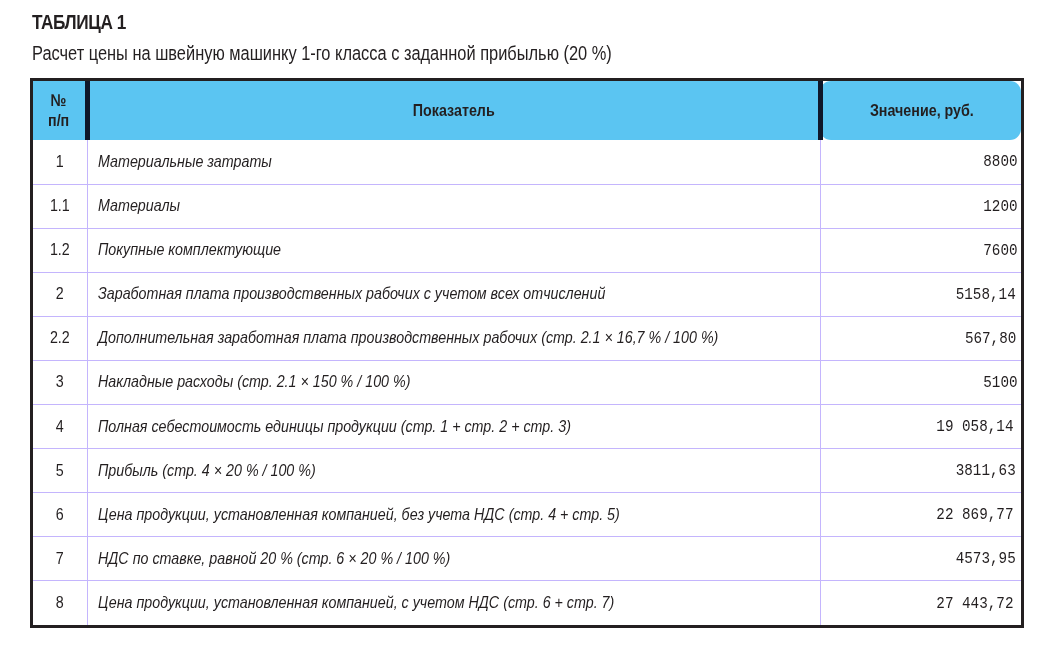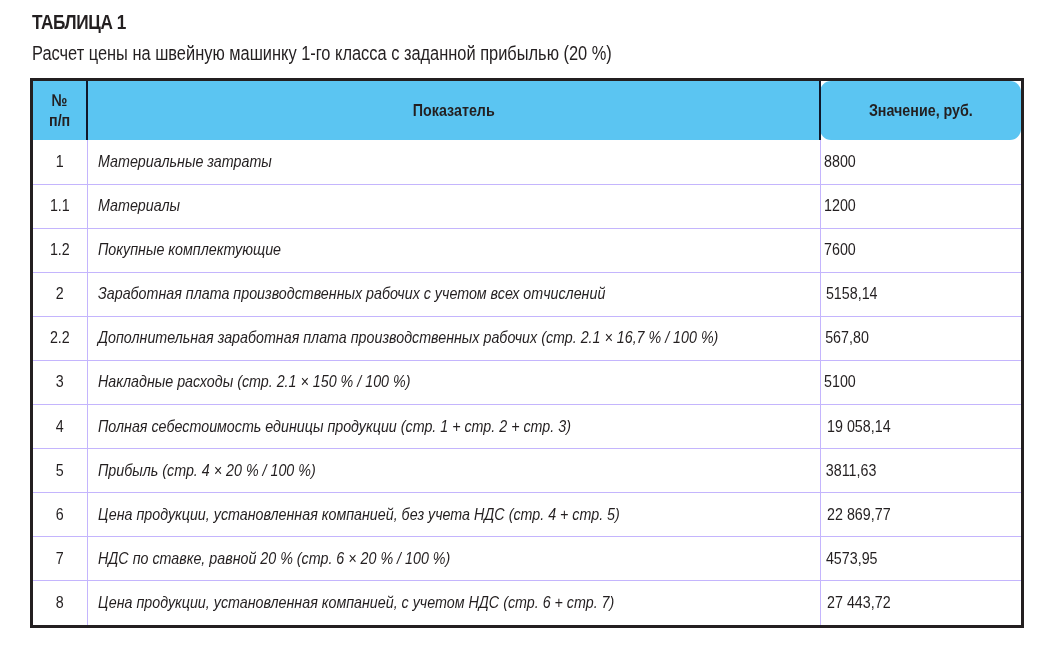--- a/index.html
+++ b/index.html
@@ -52,21 +52,21 @@
     }
     col.c-num { width: 54px; }
     col.c-ind { width: 733px; }
     col.c-val { width: 201px; }
     thead tr { height: 59px; }
     th {
       background: #5bc5f2;
       font-weight: bold;
       font-size: 17px;
       color: #231f20;
-      border-left: 2px solid #0f172a;
+      border-left: 5px solid #0f172a;
       border-right: 1px solid #231f20;
       padding: 0;
       text-align: center;
       vertical-align: middle;
       line-height: 20px;
     }
     th:first-child { border-left: none; }
     th:last-child { border-right: none; border-radius: 11px; }
     tbody tr { height: 37.7px; }
     td {
@@ -75,21 +75,21 @@
       padding: 0;
       vertical-align: middle;
       white-space: nowrap;
       overflow: hidden;
     }
     td:first-child { border-left: none; }
     td:last-child { border-right: none; }
     tbody tr:last-child td { border-bottom: none; }
     tbody tr:first-child td { border-top: none; }
     td.num { text-align: center; }
-    td.val { text-align: left; }
+    td.val { text-align: right; font-family: Liberation Mono, monospace; }
     td.ind { padding-left: 10px; font-style: italic; }
     .cond {
       display: inline-block;
       transform: scaleX(0.84);
       transform-origin: left center;
     }
     .cond-c {
       display: inline-block;
       transform: scaleX(0.84);
       transform-origin: center center;

